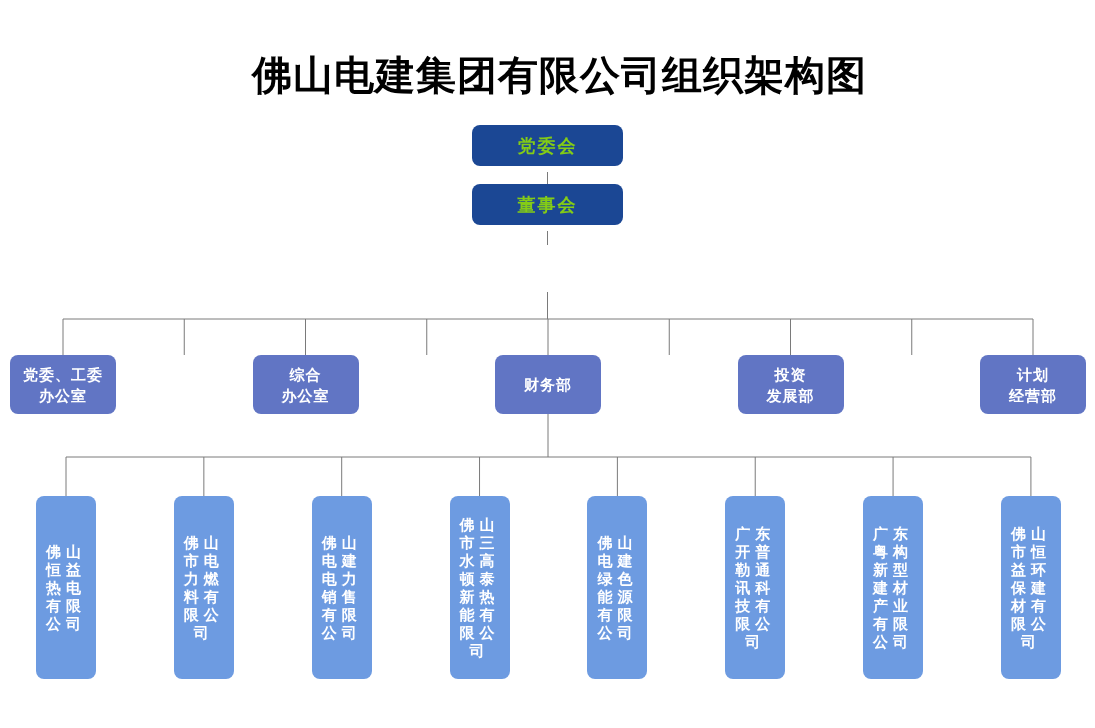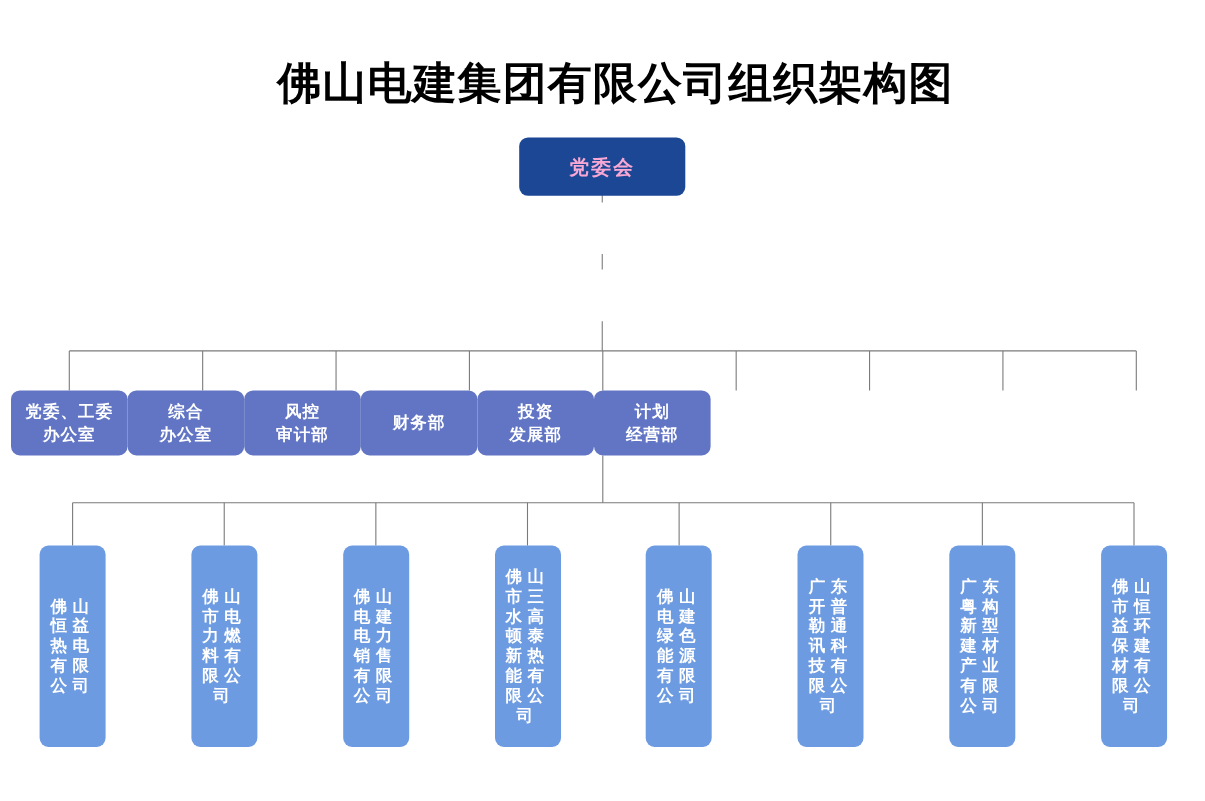--- a/index.html
+++ b/index.html
@@ -19,35 +19,35 @@
     text-align: center;
     font-size: 40px;
     font-weight: bold;
     color: var(--title-color, #000000);
     letter-spacing: 1px;
   }
   .lead-box {
     position: absolute;
     left: 472px;
     width: 151px;
-    height: 53px;
+    height: 41px;
     background: var(--lead-bg, #1B4794);
     border-radius: 8px;
-    color: #f9a8d4;
+    color: #84cc16;
     font-weight: bold;
     font-size: 18px;
     letter-spacing: 2px;
     display: flex; align-items: center; justify-content: center;
     box-sizing: border-box;
   }
   #departments {
     position: absolute;
     left: 10px; top: 355px;
     width: 1076px; height: 59px;
-    display: flex; justify-content: flex-start;
+    display: flex; justify-content: space-between;
   }
   .dept-box {
     width: 106px; height: 59px;
     background: var(--dept-bg, #6175C4);
     border-radius: 8px;
     color: #ffffff;
     font-weight: bold;
     font-size: 15px;
     line-height: 1.4;
     letter-spacing: 1px;
@@ -101,27 +101,26 @@
       <line x1="203.84375" y1="457" x2="203.84375" y2="496" stroke="#7A7A7A" stroke-width="1"></line>
       <line x1="341.6875" y1="457" x2="341.6875" y2="496" stroke="#7A7A7A" stroke-width="1"></line>
       <line x1="479.53125" y1="457" x2="479.53125" y2="496" stroke="#7A7A7A" stroke-width="1"></line>
       <line x1="617.375" y1="457" x2="617.375" y2="496" stroke="#7A7A7A" stroke-width="1"></line>
       <line x1="755.21875" y1="457" x2="755.21875" y2="496" stroke="#7A7A7A" stroke-width="1"></line>
       <line x1="893.0625" y1="457" x2="893.0625" y2="496" stroke="#7A7A7A" stroke-width="1"></line>
       <line x1="1030.90625" y1="457" x2="1030.90625" y2="496" stroke="#7A7A7A" stroke-width="1"></line>
     </svg>
   <h1 class="title">佛山电建集团有限公司组织架构图</h1>
   <div class="lead-box" style="top:125px">党委会</div>
+  <div class="lead-box" style="top:184px">董事会</div>
   <div id="departments">
       <div class="dept-box">党委、工委
 办公室</div>
       <div class="dept-box">综合
 办公室</div>
-      <div class="dept-box">风控
-审计部</div>
       <div class="dept-box">财务部</div>
       <div class="dept-box">投资
 发展部</div>
       <div class="dept-box">计划
 经营部</div>
     </div>
   <div id="subsidiaries">
       <div class="sub-box">佛山
 恒益
 热电

